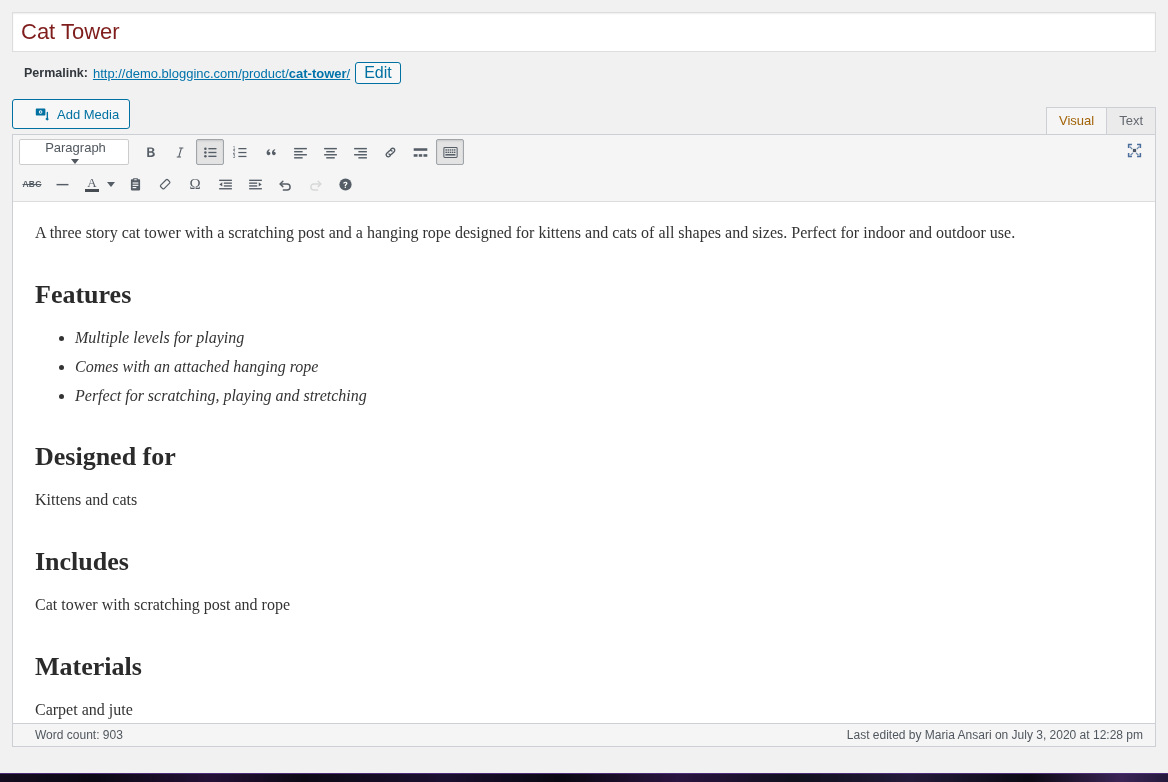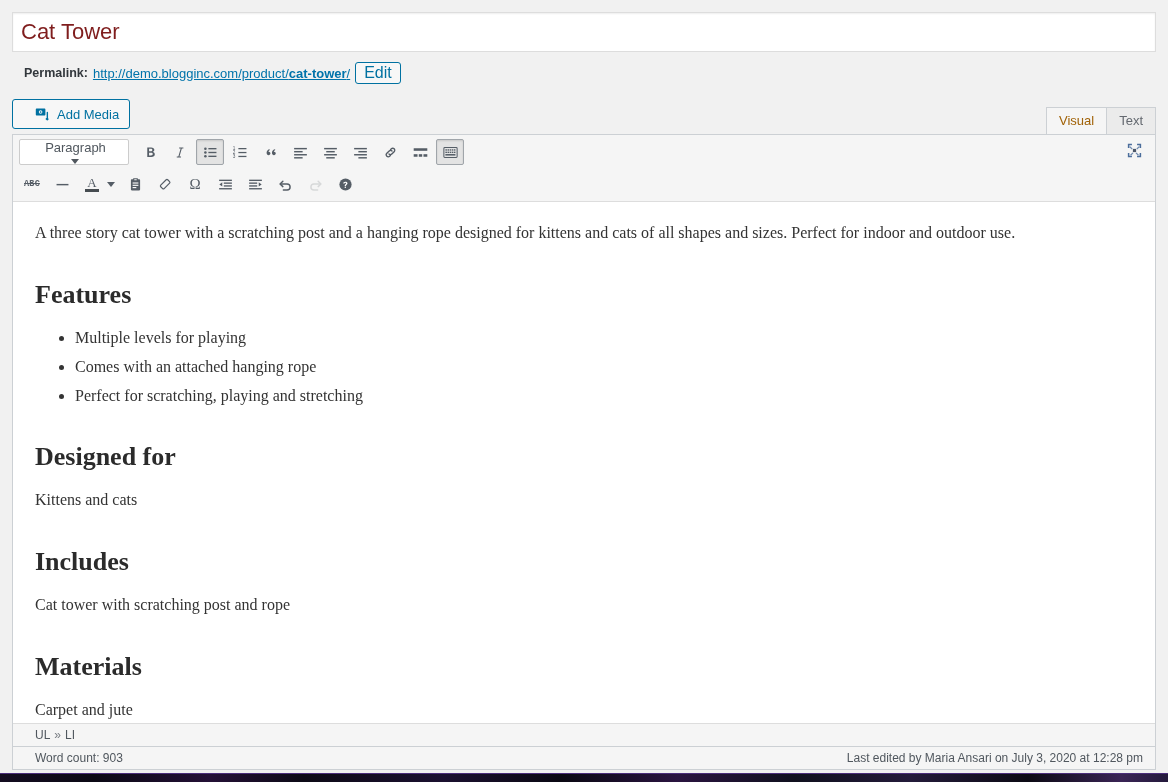--- a/index.html
+++ b/index.html
@@ -206,21 +206,21 @@
     display: flex; align-items: center; justify-content: center;
     cursor: pointer;
     color: #555d66;
   }
   .strike-lbl {
     font-size: 8.5px;
     font-weight: 700;
     letter-spacing: .2px;
     color: #555d66;
     text-decoration: line-through;
-    font-family: Liberation Mono, monospace;
+    font-family: Liberation Sans, sans-serif;
   }
   .omega-lbl {
     font-size: 15px;
     color: #555d66;
     font-family: "Liberation Serif", serif;
     line-height: 1;
   }
   .colorA {
     display: flex;
     flex-direction: column;
@@ -262,20 +262,21 @@
     font-weight: 700;
     line-height: 1.2;
     margin: 33px 0 16px 0;
     color: #2b2b2b;
     font-family: "Liberation Serif", serif;
   }
   .content-area ul {
     margin: 12px 0 16px 0;
     padding-left: 40px;
     list-style: disc;
+    font-style: italic;
   }
   .content-area li {
     font-size: 16px;
     line-height: 1.5;
     margin: 0 0 5px 0;
     color: #333;
     font-family: "Liberation Serif", serif;
   }
 
   
@@ -610,25 +611,20 @@
           <li>Perfect for scratching, playing and stretching</li>
         </ul>
         <h2>Designed for</h2>
         <p>Kittens and cats</p>
         <h2>Includes</h2>
         <p>Cat tower with scratching post and rope</p>
         <h2>Materials</h2>
         <p>Carpet and jute</p>
       </div>
 
-      <div class="path-bar">
-        <span>UL</span>
-        <span class="sep">»</span>
-        <span>LI</span>
-      </div>
     </div>
 
     <div class="wordcount-bar" style="border:1px solid #ccd0d4; border-top:none;gap:44px;">
       <span>Word count: 903</span>
       <span>Last edited by Maria Ansari on July 3, 2020 at 12:28 pm</span>
     </div>
   </div>
 
   <div class="desktop-strip"></div>
 </div>

